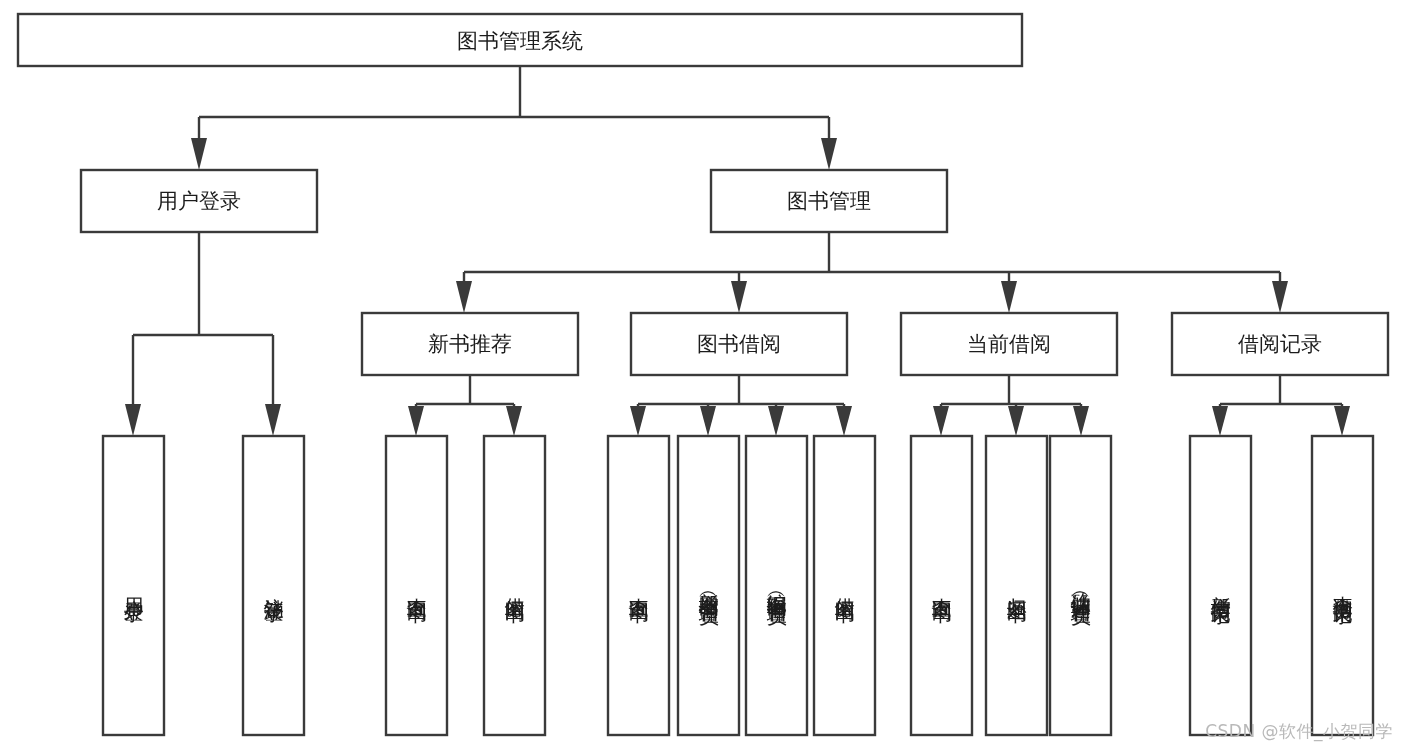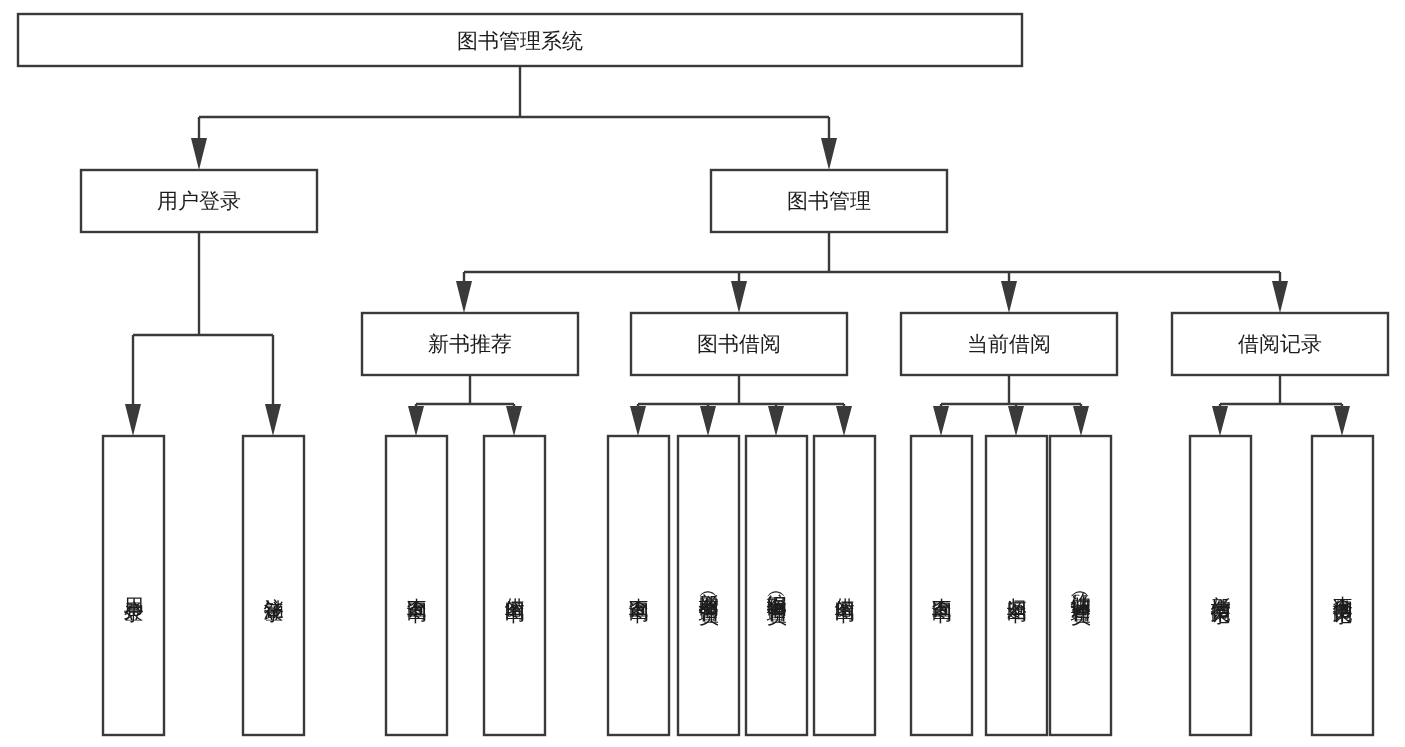--- a/index.html
+++ b/index.html
@@ -200,14 +200,15 @@
   <div class="leaf-label" style="left:746px; top:436px; width:61px; height:299px;">编辑图书（管理员）</div>
   <div class="leaf-label" style="left:814px; top:436px; width:61px; height:299px;">借阅图书</div>
 
   <div class="leaf-label" style="left:911px; top:436px; width:61px; height:299px;">查询图书</div>
   <div class="leaf-label" style="left:986px; top:436px; width:61px; height:299px;">归还图书</div>
   <div class="leaf-label" style="left:1050px; top:436px; width:61px; height:299px;">确认归还（管理员）</div>
 
   <div class="leaf-label" style="left:1190px; top:436px; width:61px; height:299px;">新增借阅记录</div>
   <div class="leaf-label" style="left:1312px; top:436px; width:61px; height:299px;">查询借阅记录</div>
 
+  <div class="watermark">CSDN @软件_小贺同学</div>
 
 </div>
 
 </body></html>

